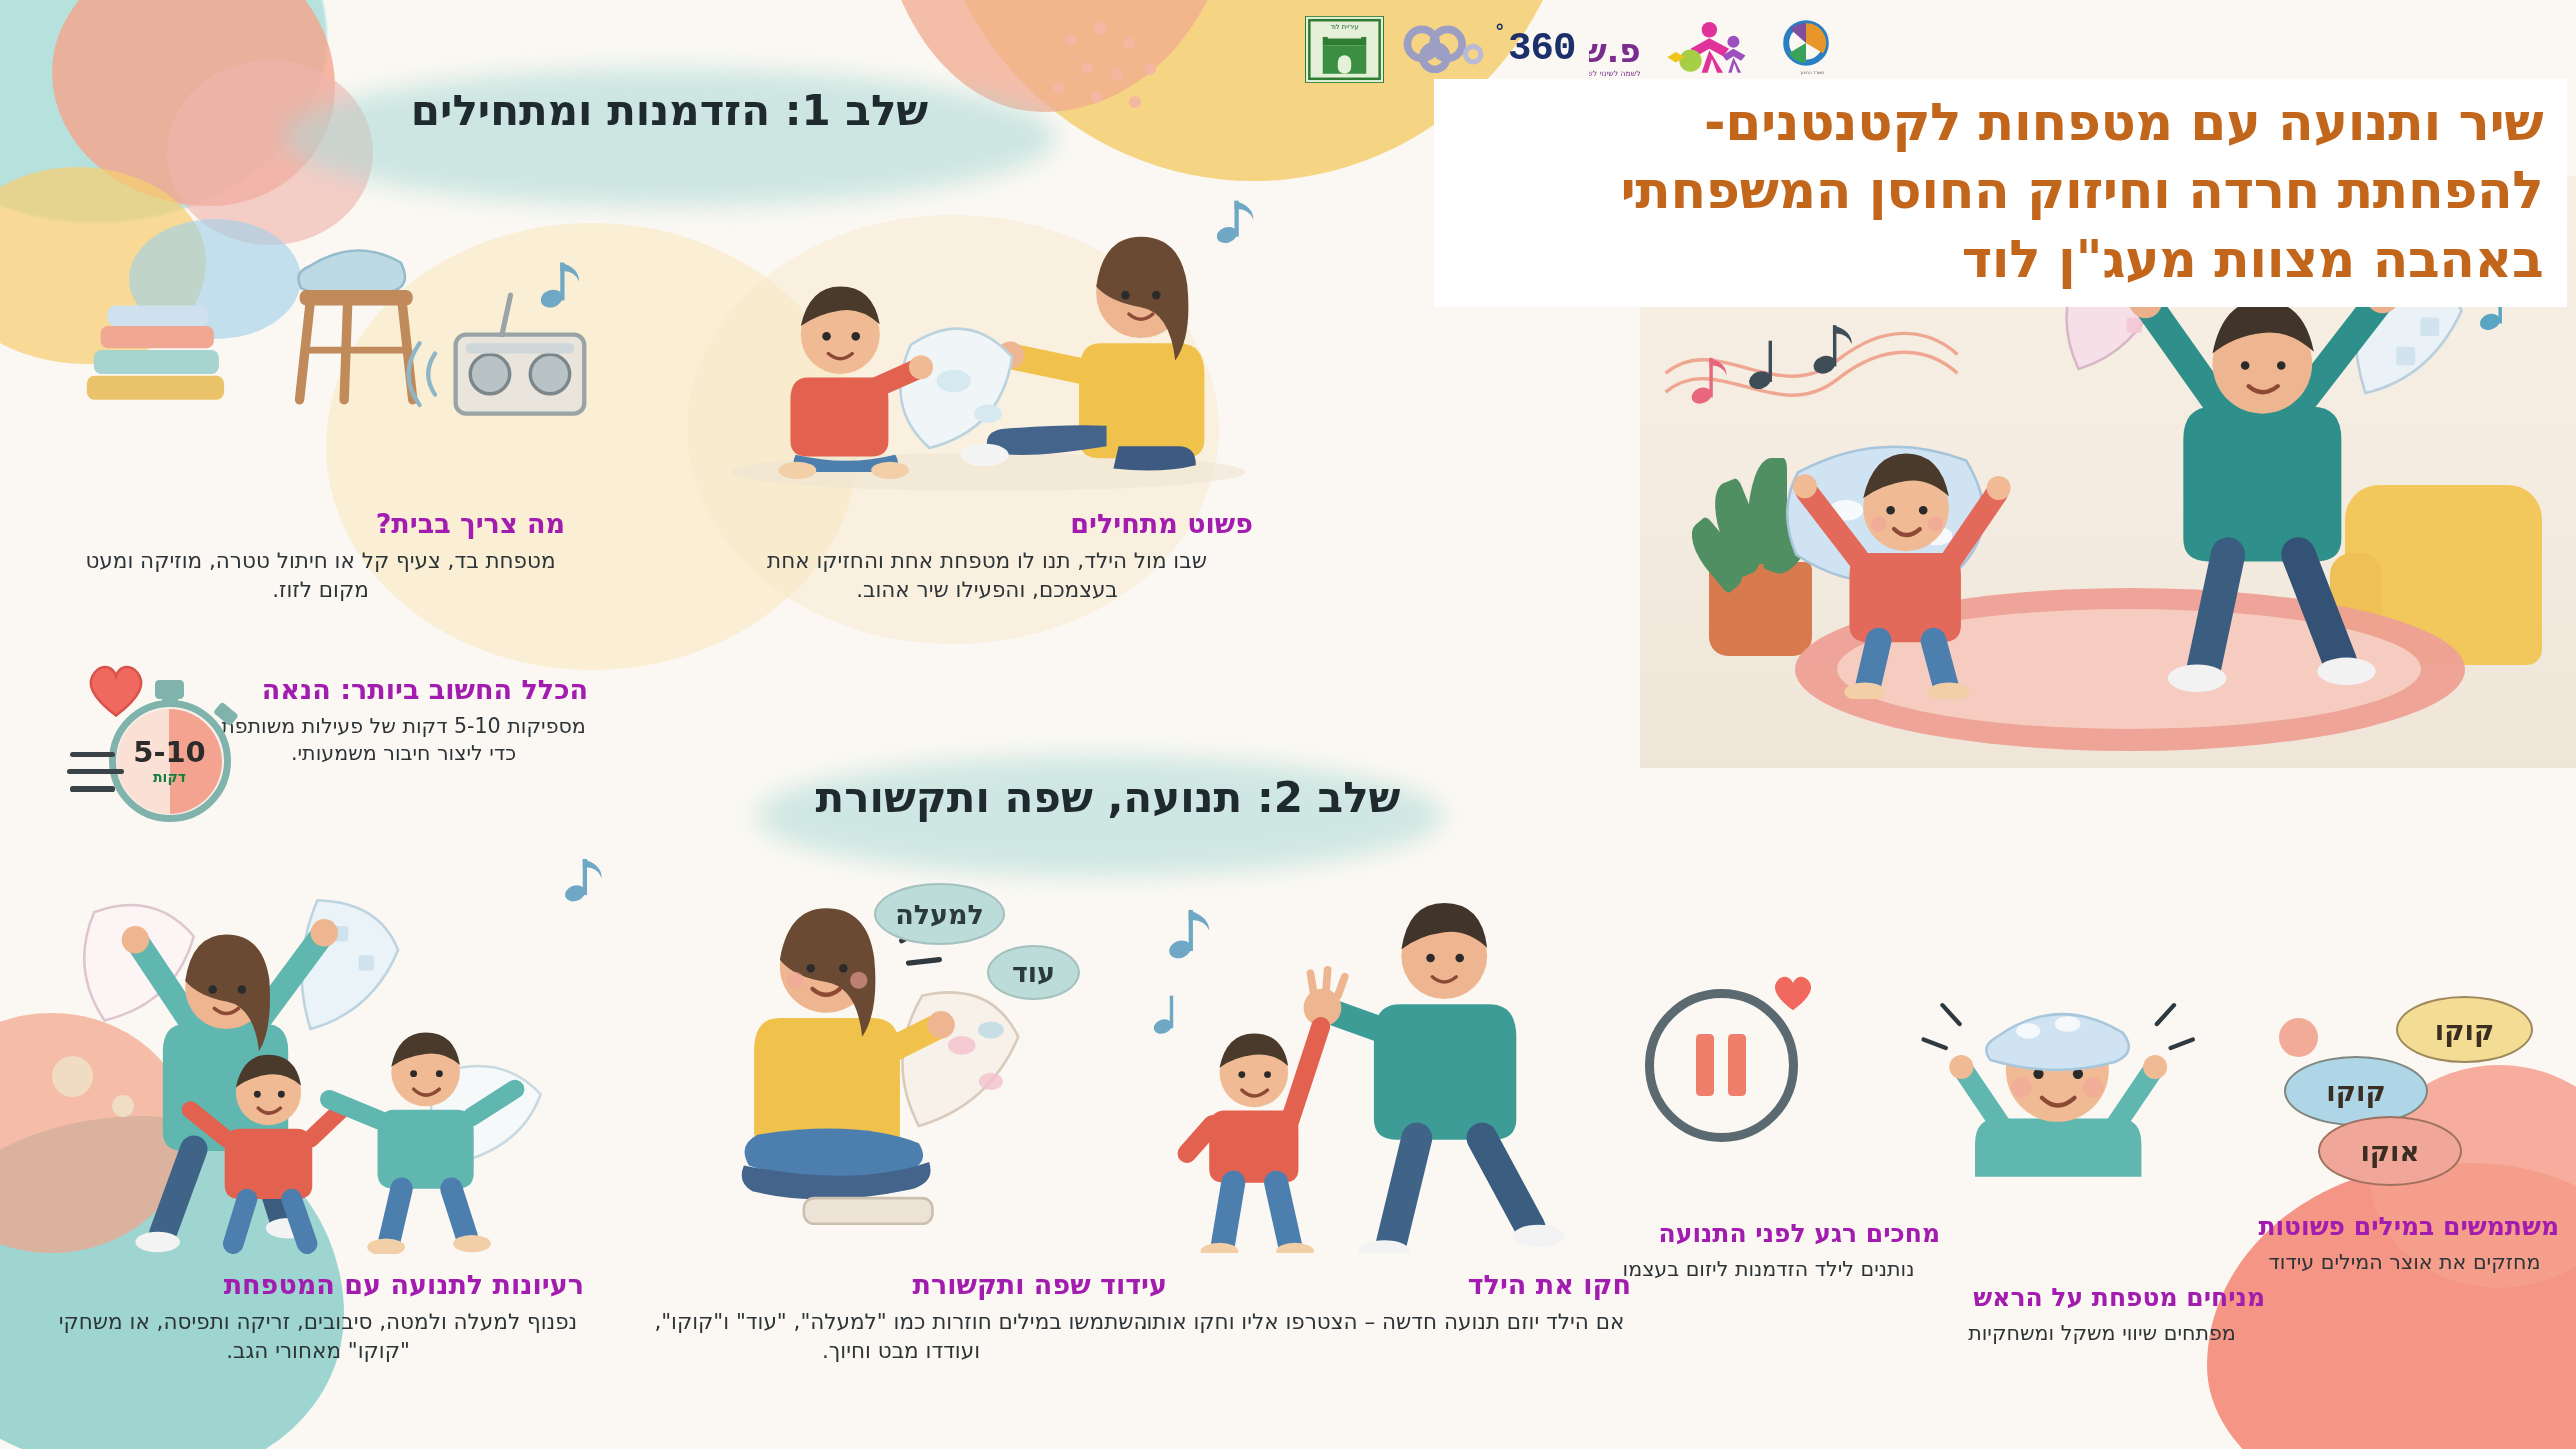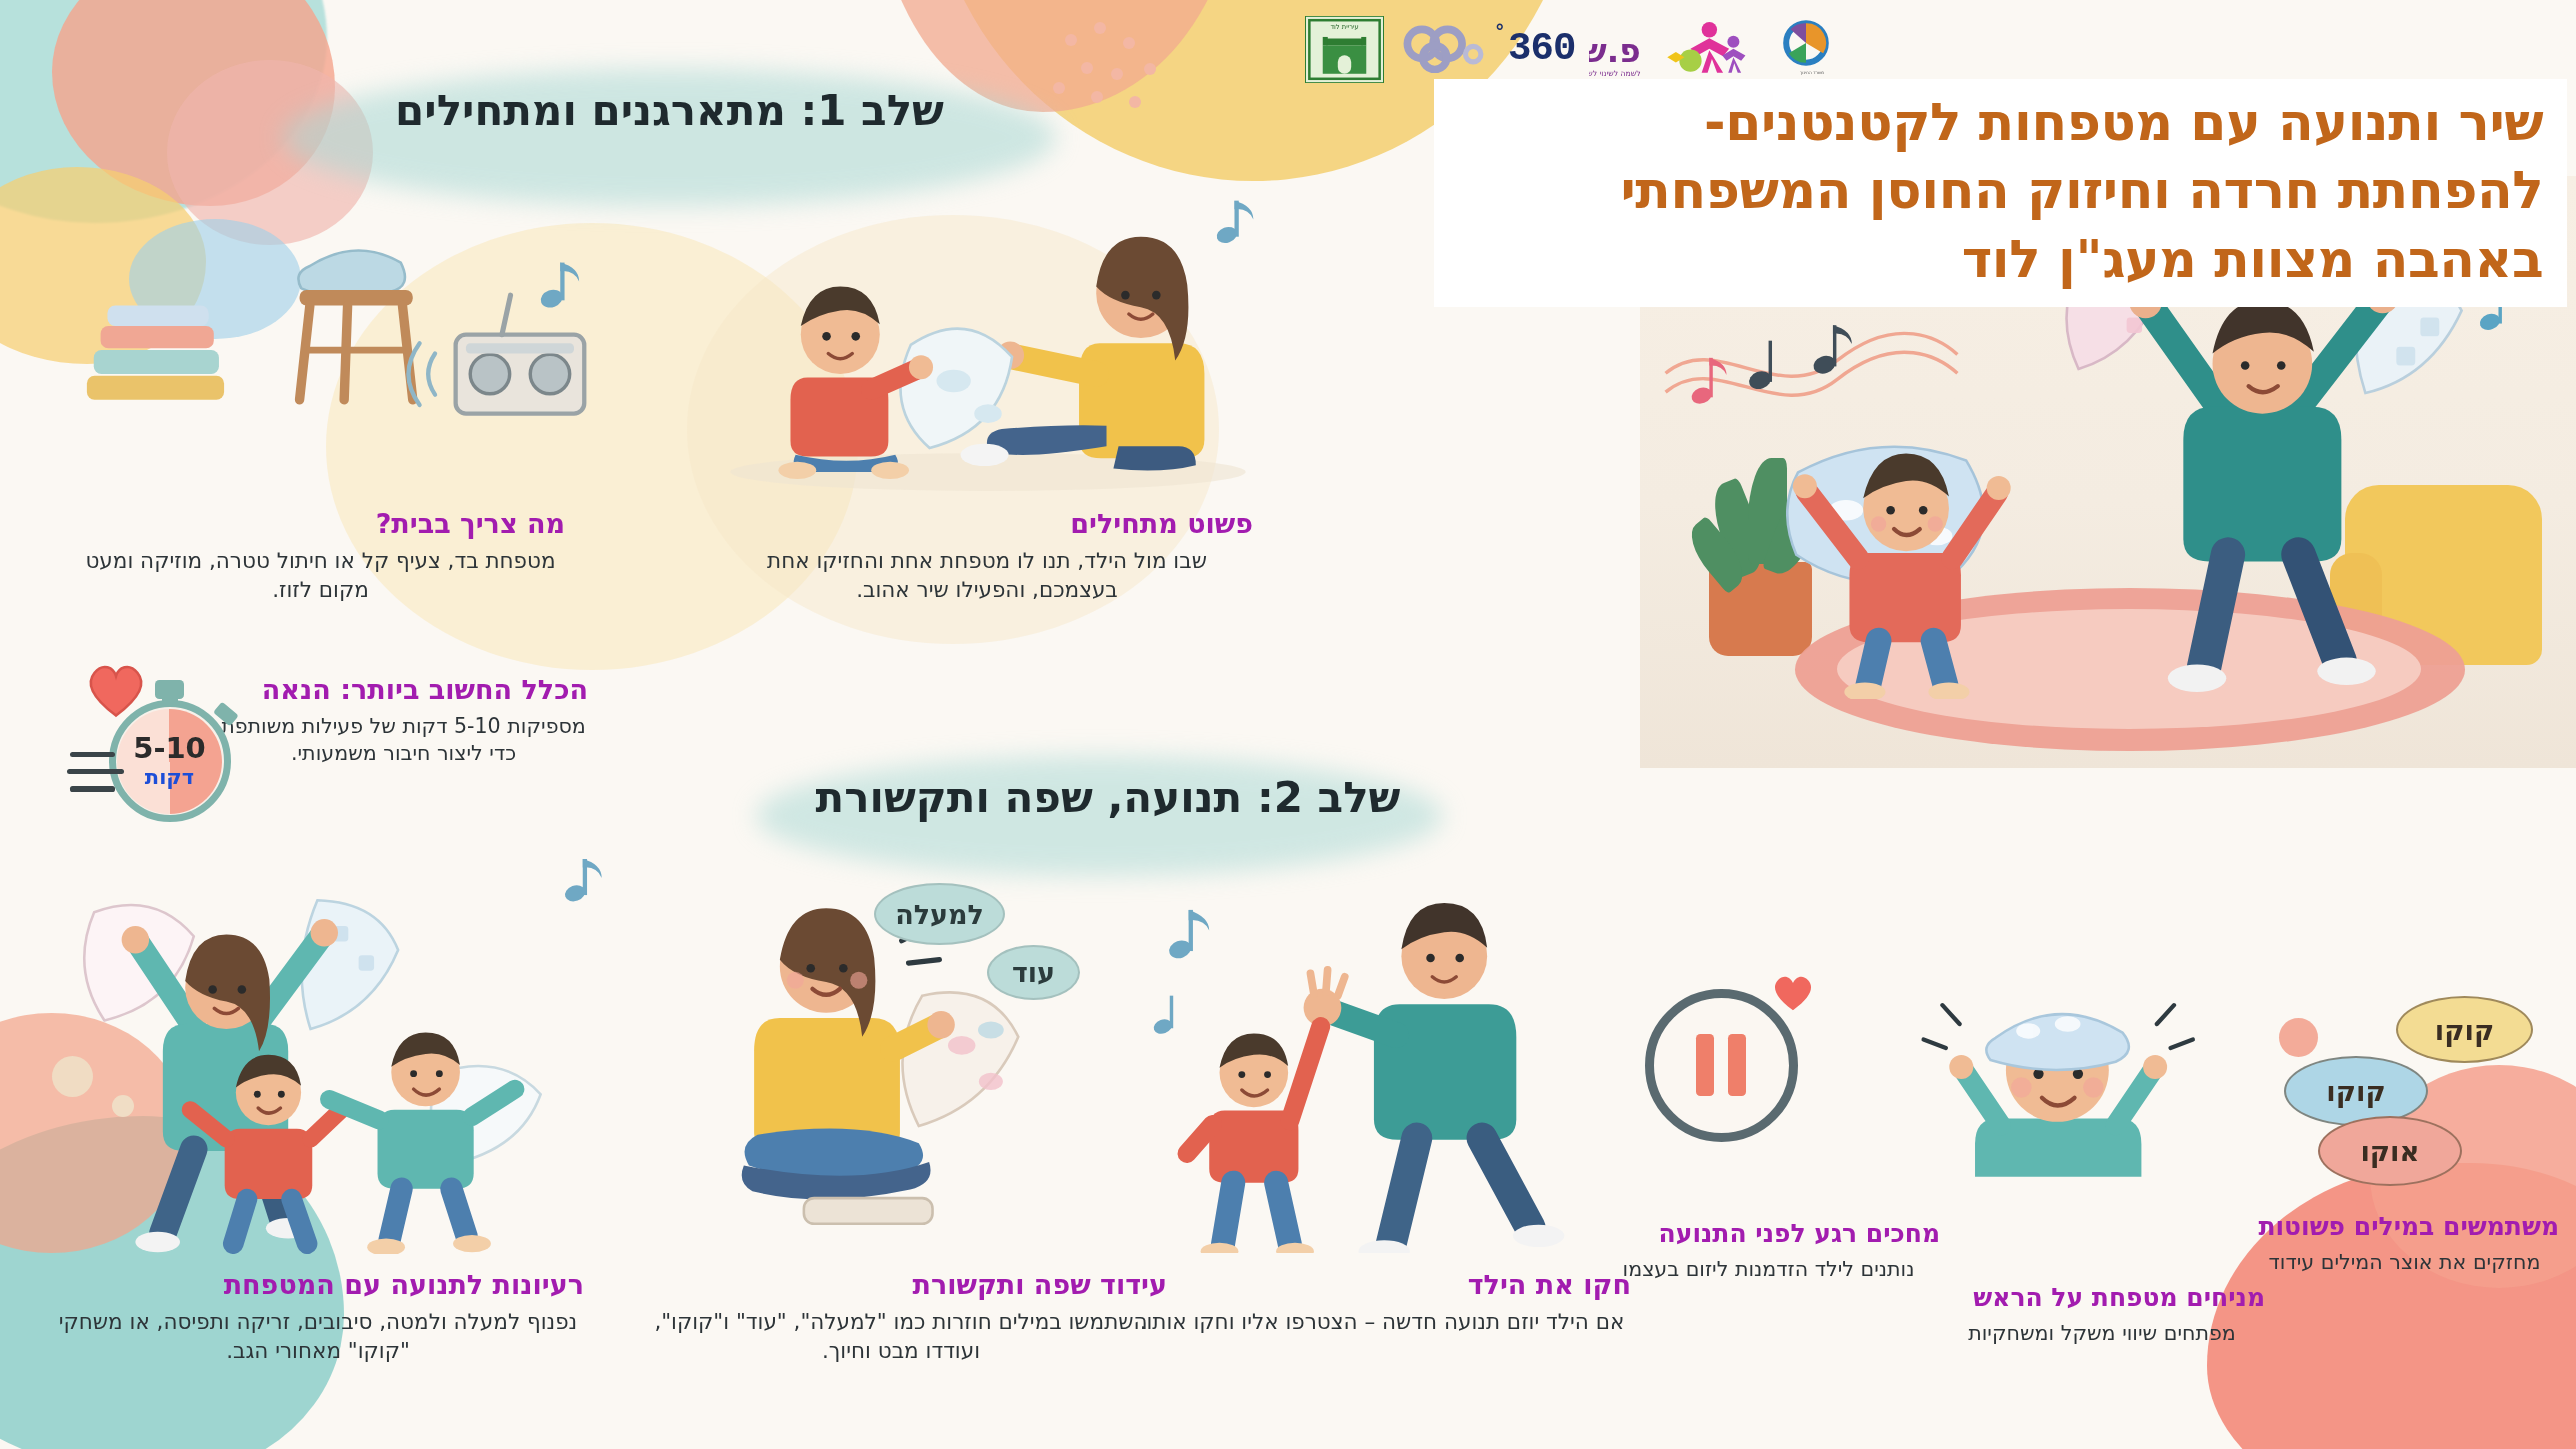--- a/index.html
+++ b/index.html
@@ -192,21 +192,21 @@
   .sw-fill {
     position:absolute; left: 24px; top: 31px; width: 105px; height: 105px;
     border-radius: 50%;
     background: conic-gradient(from 0deg, #f4a391 0deg 180deg, #fbe0d6 180deg 360deg);
   }
   .sw-label {
     position:absolute; left: 24px; top: 31px; width: 105px; height: 105px;
     display:flex; flex-direction:column; align-items:center; justify-content:center;
   }
   .sw-min { font-size: 29px; font-weight: 800; color: #2b2b2b; line-height:1; }
-  .sw-unit{ font-size: 21px; font-weight: 700; color: #1d4ed8; margin-top:2.6px; }
+  .sw-unit{ font-size: 14px; font-weight: 700; color: #15803d; margin-top:2.6px; }
   .sw-crown {
     position:absolute; left: 62px; top: 1.7px; width: 29px; height: 19px;
     background:#7fb3ab; border-radius: 4.3px;
   }
   .sw-stem {
     position:absolute; left: 69px; top: 15.5px; width: 15.5px; height: 13.7px; background:#7fb3ab;
   }
   .sw-side {
     position:absolute; left: 122px; top: 29px; width: 22px; height: 13.7px;
     background:#7fb3ab; border-radius: 3.4px; transform: rotate(40deg);
@@ -484,21 +484,21 @@
       <ellipse cx="190" cy="352" rx="24" ry="11" fill="#f3cfa8"></ellipse>
     </svg>
   </div>
 
   <div class="title-wrap">
     <div class="title-line">שיר ותנועה עם מטפחות לקטנטנים-</div>
     <div class="title-line">להפחתת חרדה וחיזוק החוסן המשפחתי</div>
     <div class="title-line">באהבה מצוות מעג"ן לוד</div>
   </div>
 
-  <div class="stage-banner" id="stage1-banner">שלב 1: מתארגנים ומתחילים</div>
+  <div class="stage-banner" id="stage1-banner">שלב 1: הזדמנות ומתחילים</div>
   <div class="stage-banner" id="stage2-banner">שלב 2: תנועה, שפה ותקשורת</div>
 
   <svg class="illus" style="left:52px; top:206px;" width="550" height="283" viewBox="0 0 640 330">
 
     <g>
       <rect x="40" y="198" width="160" height="28" rx="9" fill="#eac36a"></rect>
       <rect x="48" y="168" width="146" height="28" rx="9" fill="#a8d4d0"></rect>
       <rect x="56" y="140" width="132" height="26" rx="9" fill="#f0a794"></rect>
       <rect x="64" y="116" width="118" height="24" rx="9" fill="#cfe0ee"></rect>
     </g>

